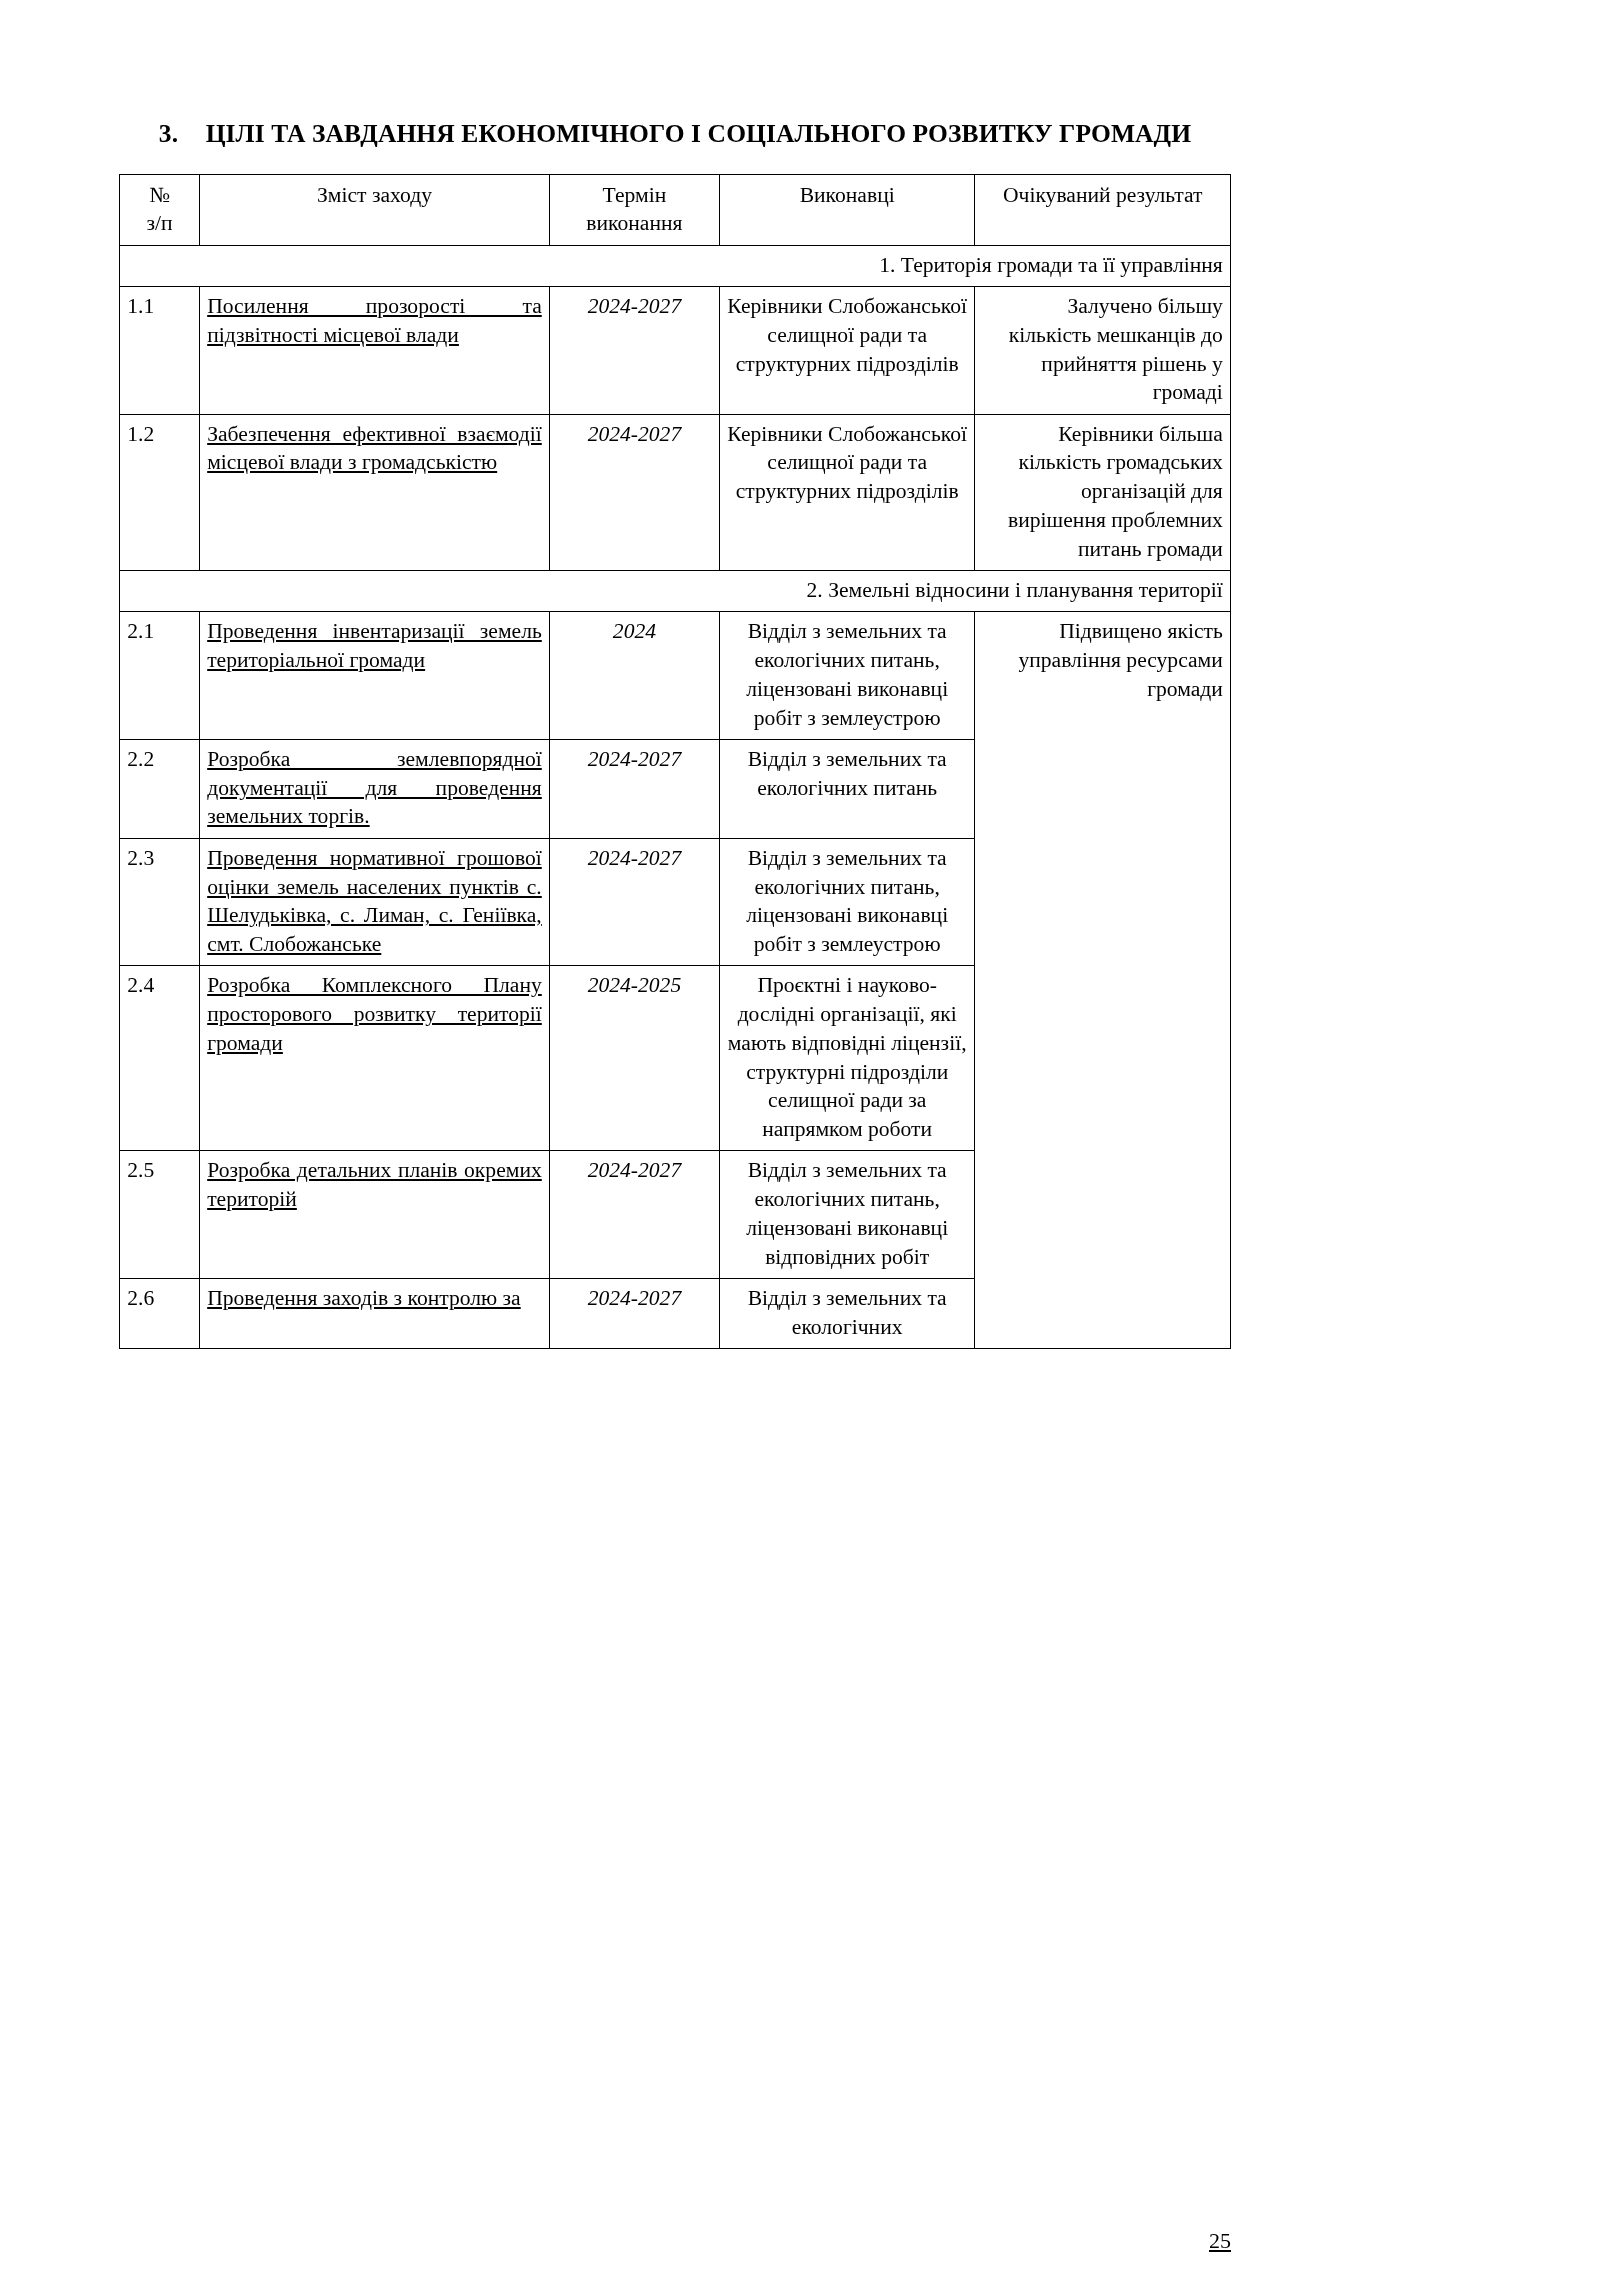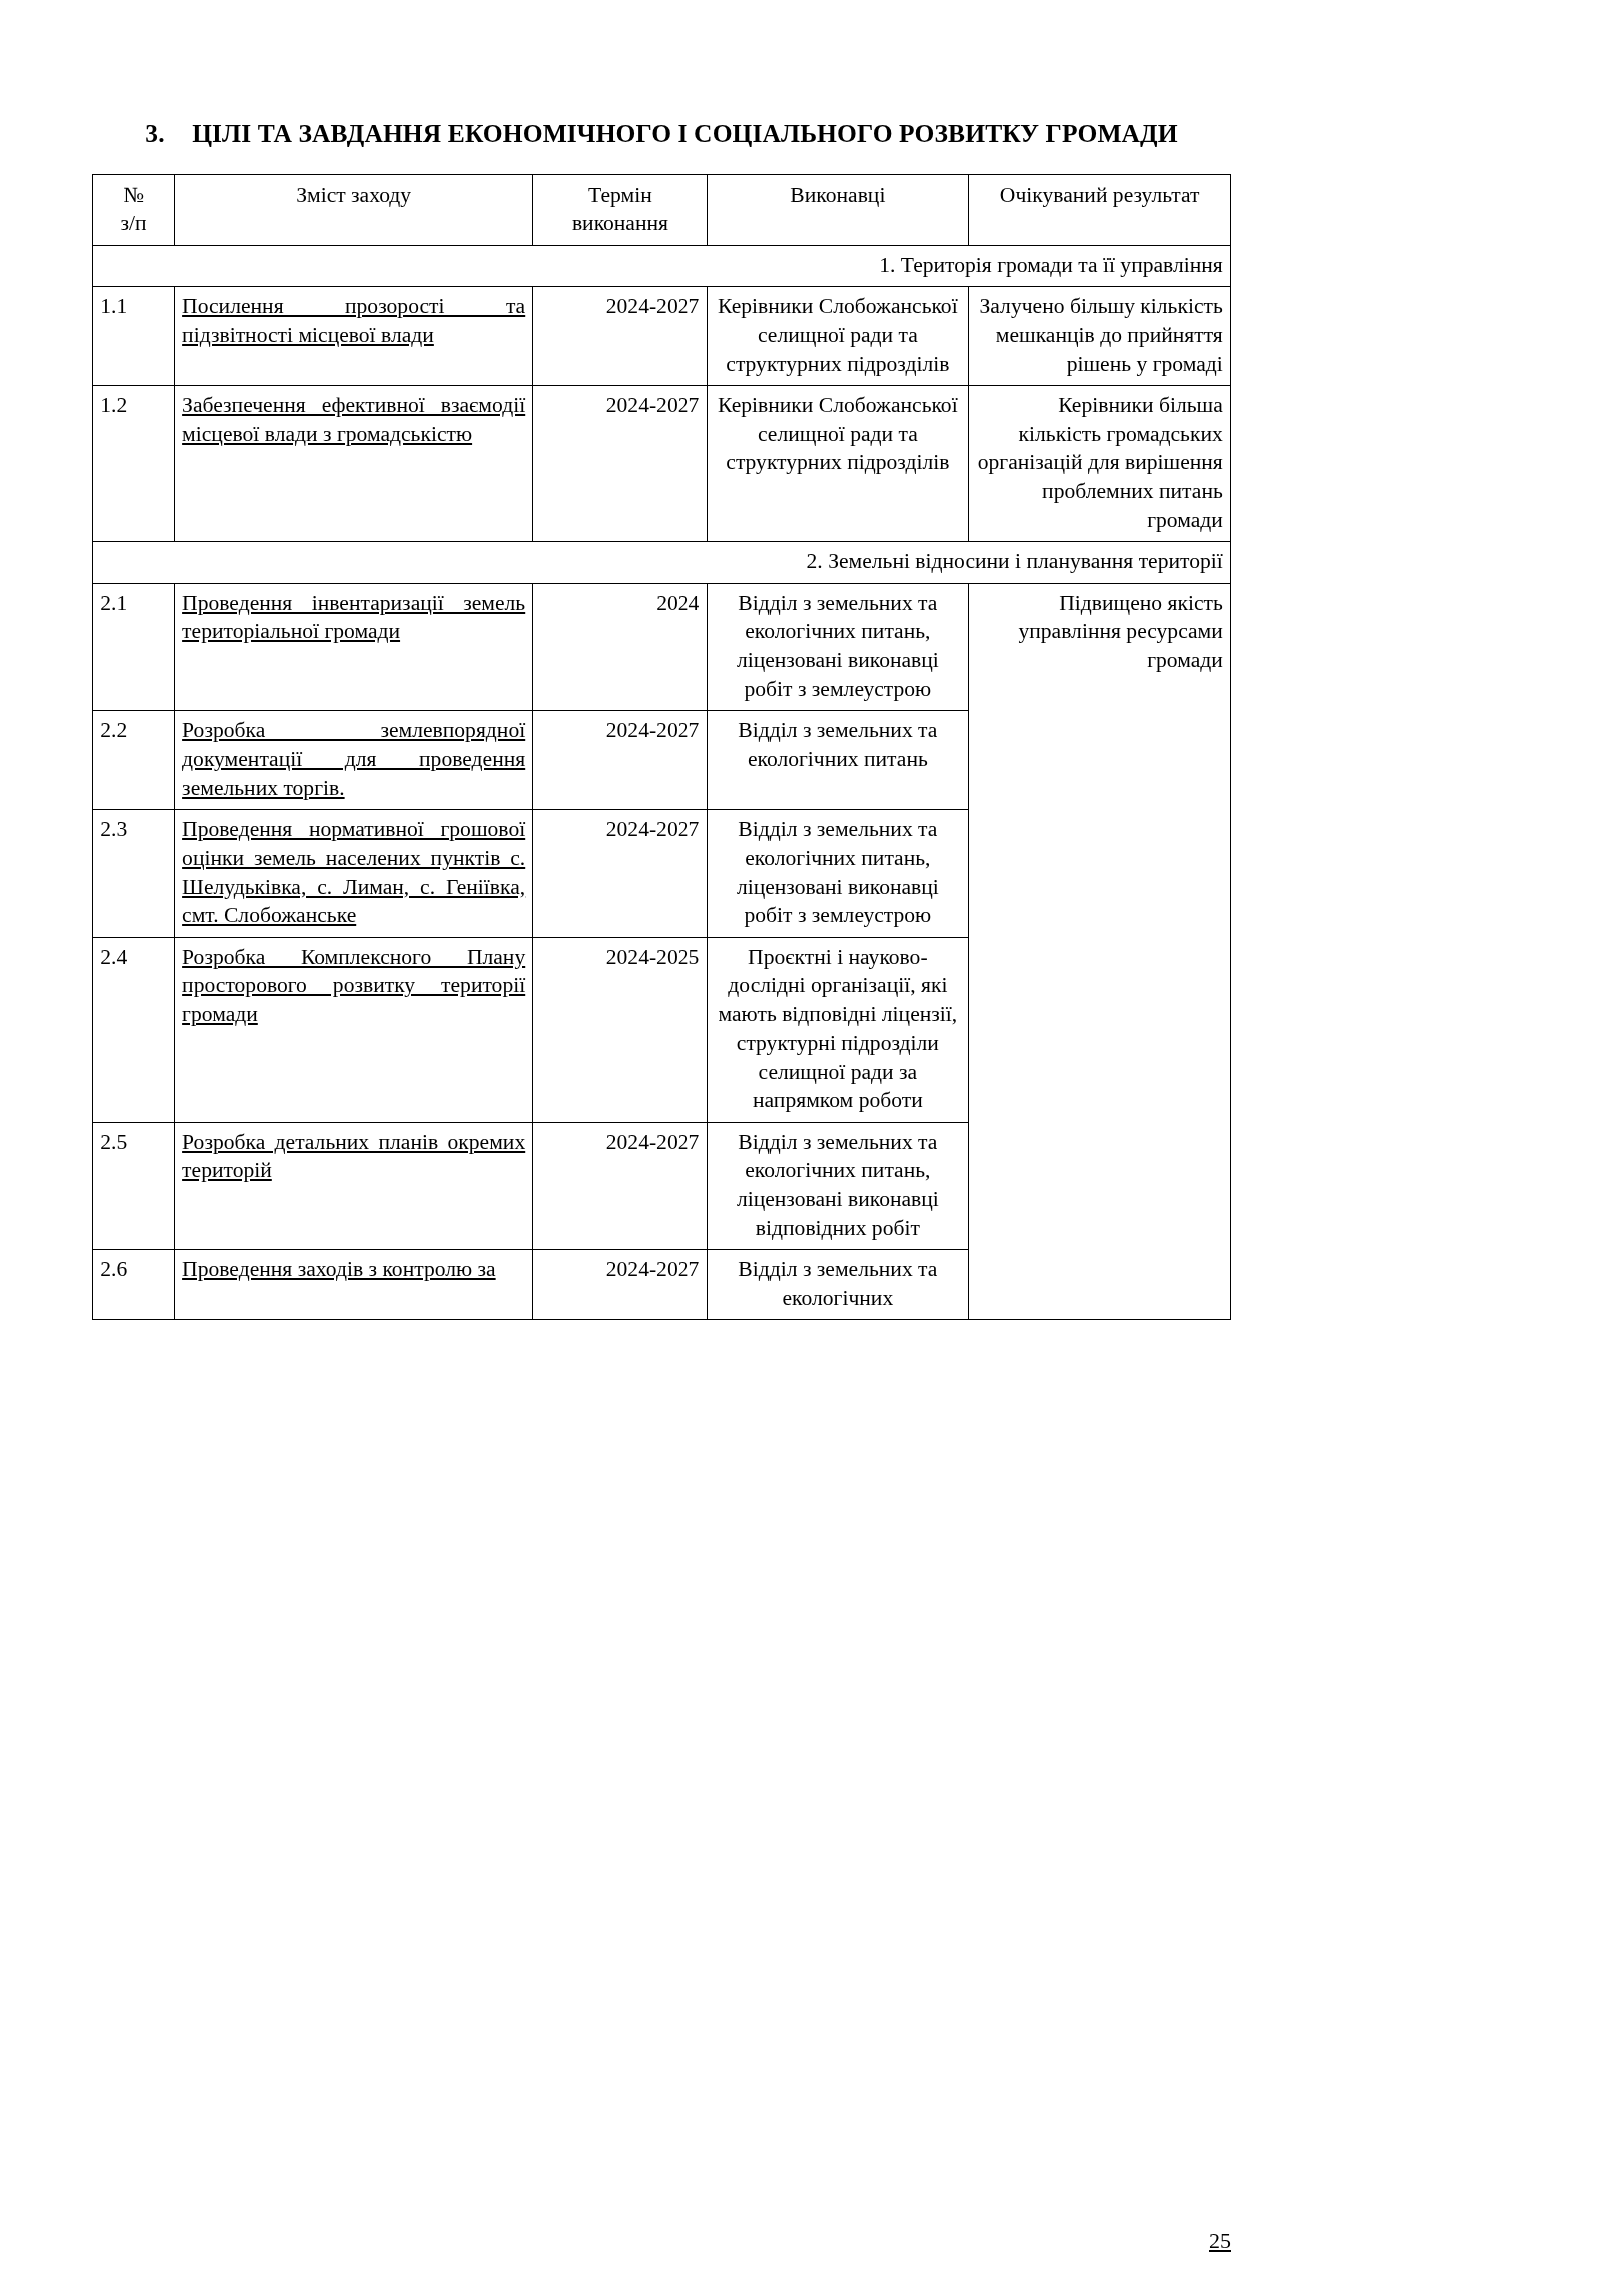--- a/index.html
+++ b/index.html
@@ -8,21 +8,21 @@
     background: #ffffff;
   }
   body {
     font-family: "Liberation Serif", serif;
     color: #000000;
   }
   .page {
     width: 1355px;
     height: 2295px;
     box-sizing: border-box;
-    padding: 98px 124px 39px 92px;
+    padding: 98px 124px 39px 119px;
     position: relative;
     background: #ffffff;
   }
   .doc-title {
     font-size: 25.5px;
     font-weight: bold;
     text-align: center;
     line-height: 1.25;
     margin: 19.6px 0 25px 0;
     letter-spacing: 0.1px;
@@ -66,21 +66,21 @@
   td.idx {
     text-align: left;
     white-space: nowrap;
   }
   td.content {
     text-align: justify;
     text-align-last: left;
     hyphens: none;
     text-decoration: underline;
   }
-  td.term { text-align: right; }
+  td.term { text-align: center; font-style: italic; }
   td.exec { text-align: center; }
   td.result {
     text-align: right;
     vertical-align: middle;
     margin-left: 20px;
   }
   td.result-mid {
     text-align: right;
     vertical-align: middle;
   }

